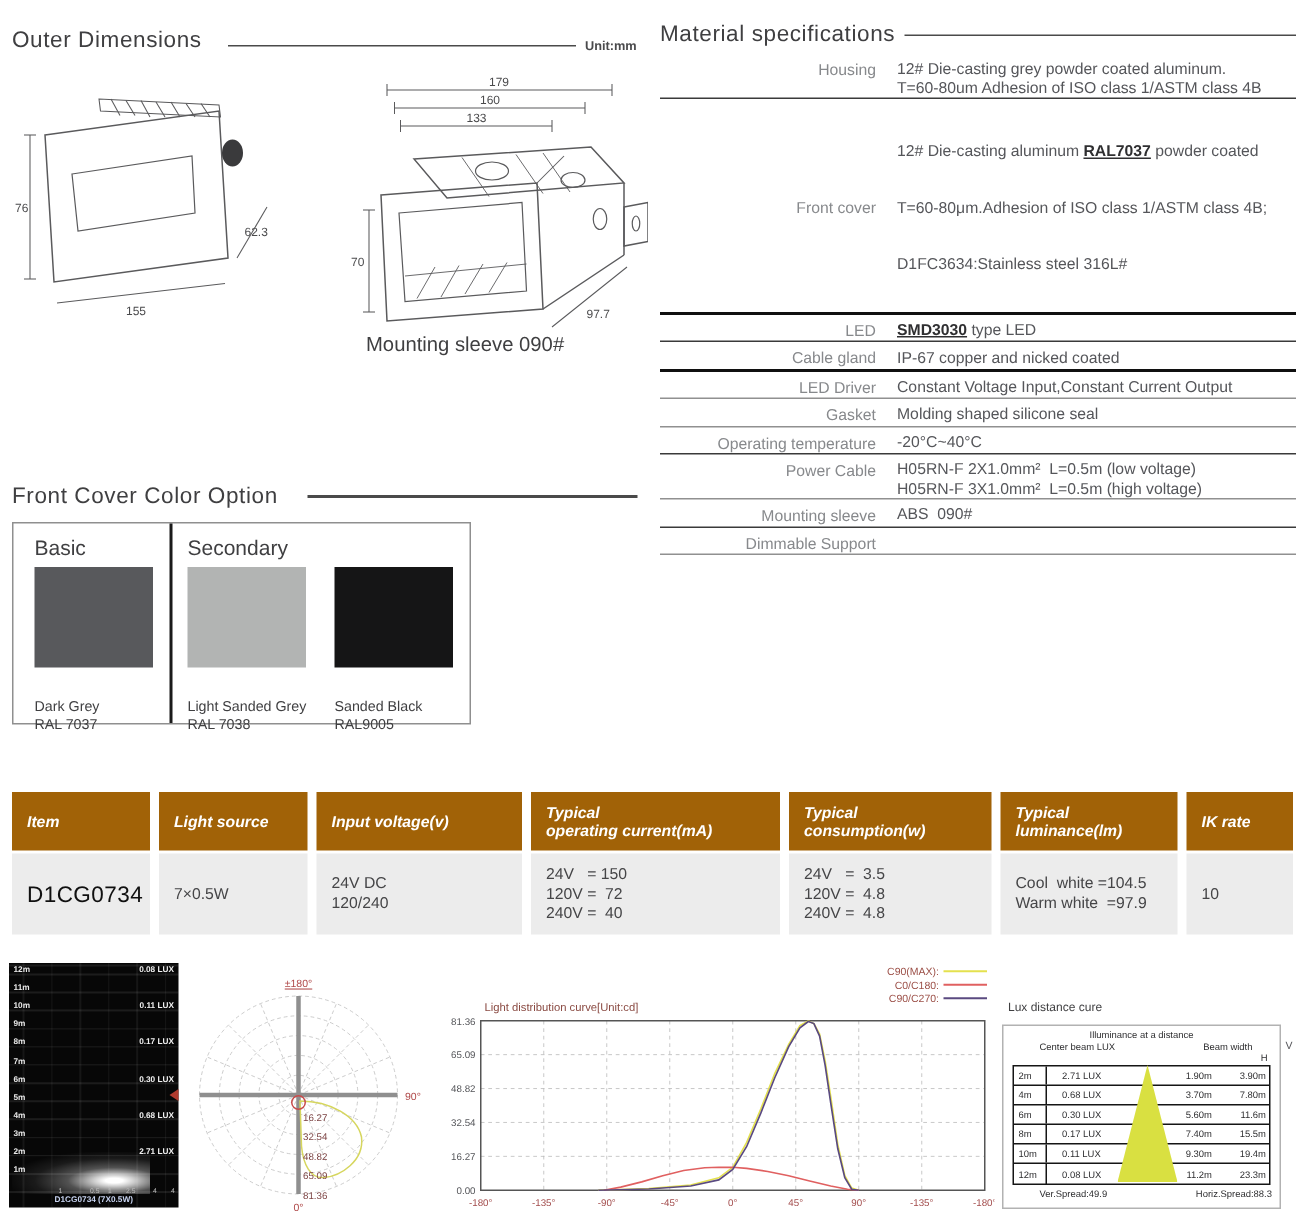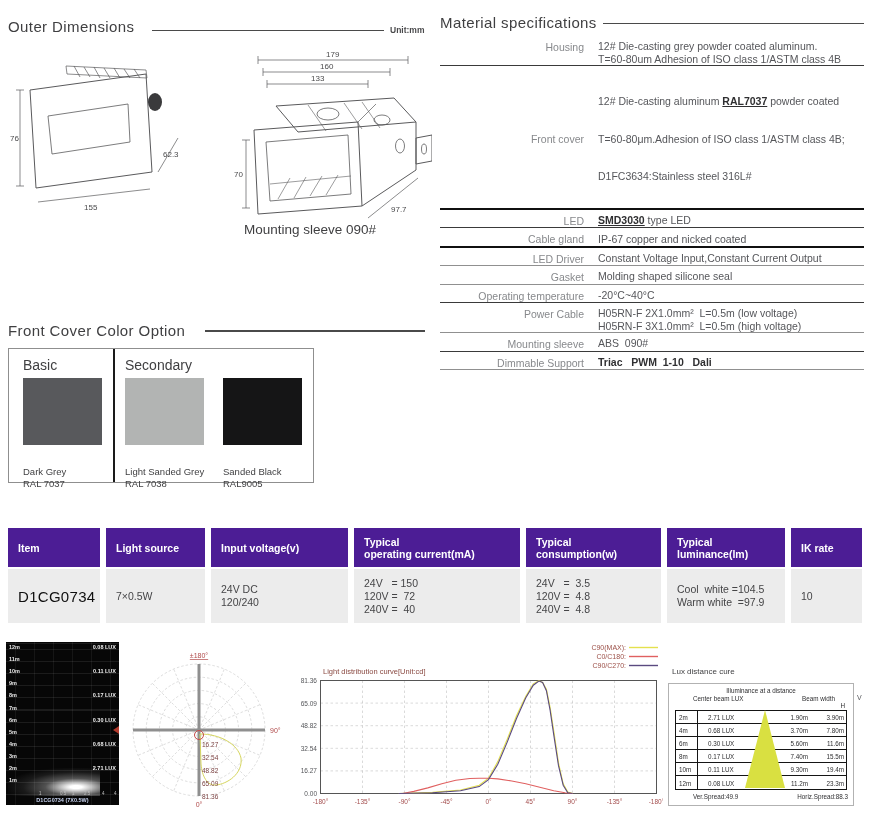--- a/index.html
+++ b/index.html
@@ -28,21 +28,21 @@
   #fc-box { position:absolute; left:8px; top:348px; width:306px; height:135px; border:1px solid #8f8f8f; }
   #fc-divider { position:absolute; left:104px; top:0; width:1.5px; height:100%; background:#1a1a1a; }
   .fc-group-label { position:absolute; font-size:14px; color:#3f3f41; }
   .swatch { position:absolute; width:79px; height:67px; }
   .sw-label { position:absolute; font-size:9.5px; line-height:11.5px; color:#3f3f41; }
 
   
   #spec-table { position:absolute; left:8px; top:528px; width:854px; display:flex; }
   .st-col { display:flex; flex-direction:column; margin-right:6px; }
   .st-col:last-child { margin-right:0; }
-  .st-head { background:#4c1d95; color:#fff; height:39px; font-size:10.5px; font-weight:bold; display:flex; flex-direction:column; justify-content:center; padding-left:10px; line-height:12px; }
+  .st-head { background:#a16207; color:#fff; height:39px; font-size:10.5px; font-weight:bold; display:flex; flex-direction:column; justify-content:center; padding-left:10px; line-height:12px;font-style:italic; }
   .st-body { background:#ececec; height:54px; display:flex; flex-direction:column; justify-content:center; padding-left:10px; font-size:10.5px; color:#454547; line-height:13px; margin-top:2px; white-space:pre; }
   .st-item { font-size:15px; font-weight:normal; color:#101010; letter-spacing:.3px; }
 
   
   #beam { position:absolute; left:6px; top:642px; width:113px; height:163px; background:#070707;
           background-image:
             repeating-linear-gradient(to bottom, rgba(255,255,255,.085) 0 1px, transparent 1px 12.1px),
             repeating-linear-gradient(to right, rgba(255,255,255,.06) 0 1px, transparent 1px 19px);
           background-position:0 7px, 9px 0; }
   .bm-dist { position:absolute; left:3px; font-size:5.5px; font-weight:bold; color:#e8e8e8; }
@@ -192,21 +192,20 @@
     <div class="ms-row sep-thin">
       <div class="ms-label">Power Cable</div>
       <div class="ms-val"><div>H05RN-F 2X1.0mm²  L=0.5m (low voltage)</div><div>H05RN-F 3X1.0mm²  L=0.5m (high voltage)</div></div>
     </div>
     <div class="ms-row sep-med">
       <div class="ms-label">Mounting sleeve</div>
       <div class="ms-val">ABS  090#</div>
     </div>
     <div class="ms-row sep-thin">
       <div class="ms-label">Dimmable Support</div>
-      <div class="ms-val"><span class="bold">Triac   PWM  1-10   Dali</span></div>
     </div>
   </div>
 
   <div class="abs sec-title" style="left:8px; top:322px;">Front Cover  Color Option</div>
   <div class="rule" style="left:205px; top:330px; width:220px; height:1.5px;"></div>
 
   <div id="fc-box">
     <div id="fc-divider"></div>
     <div class="fc-group-label" style="left:14px; top:8px;">Basic</div>
     <div class="fc-group-label" style="left:116px; top:8px;">Secondary</div>

